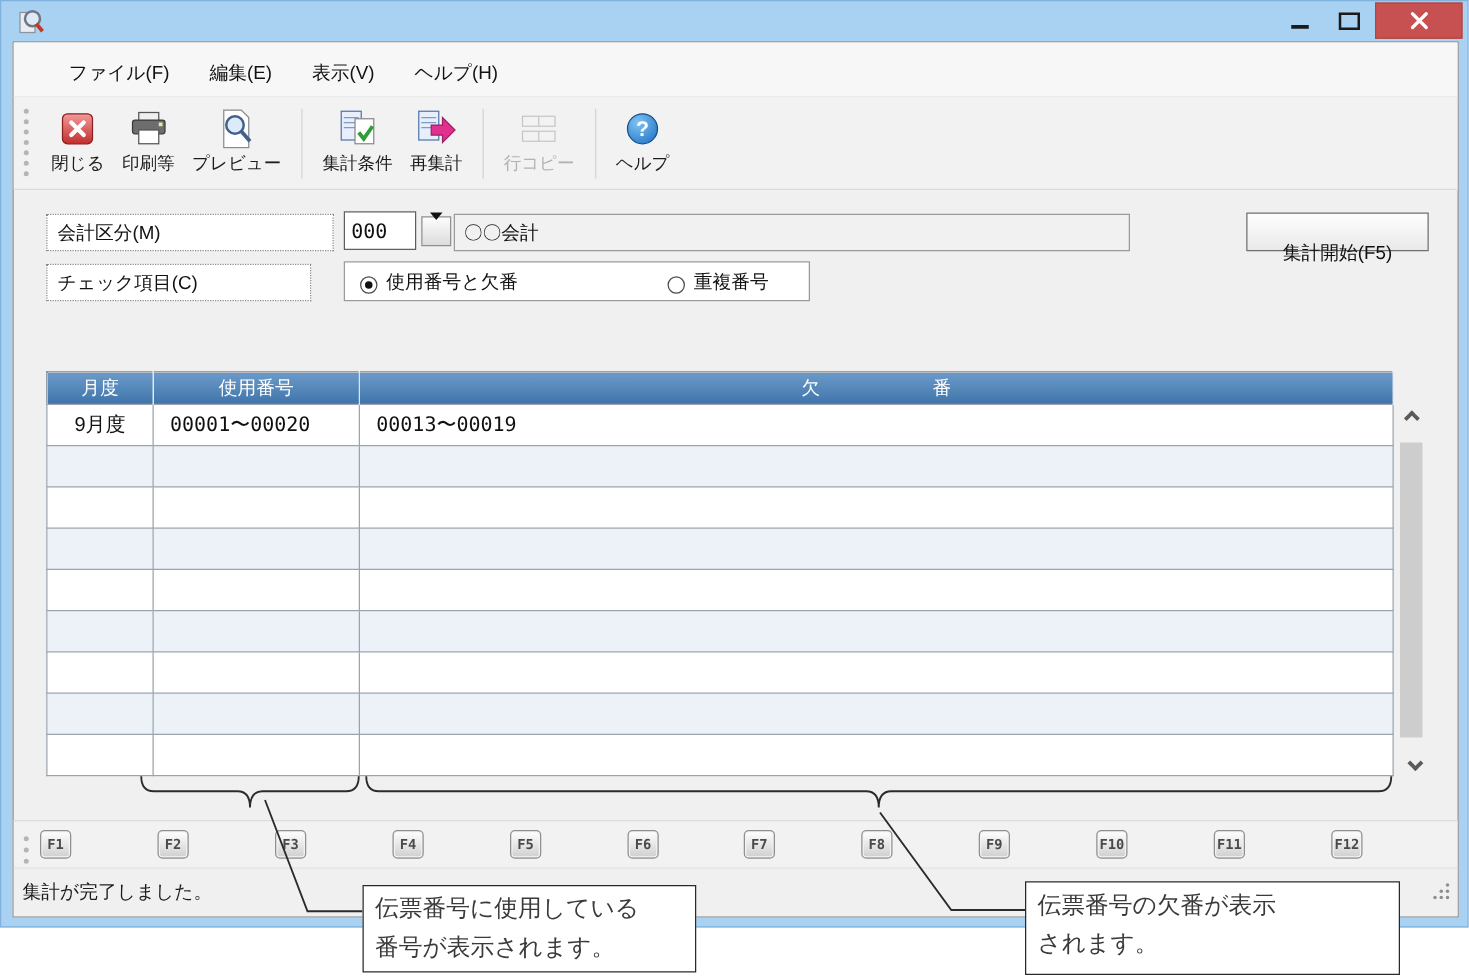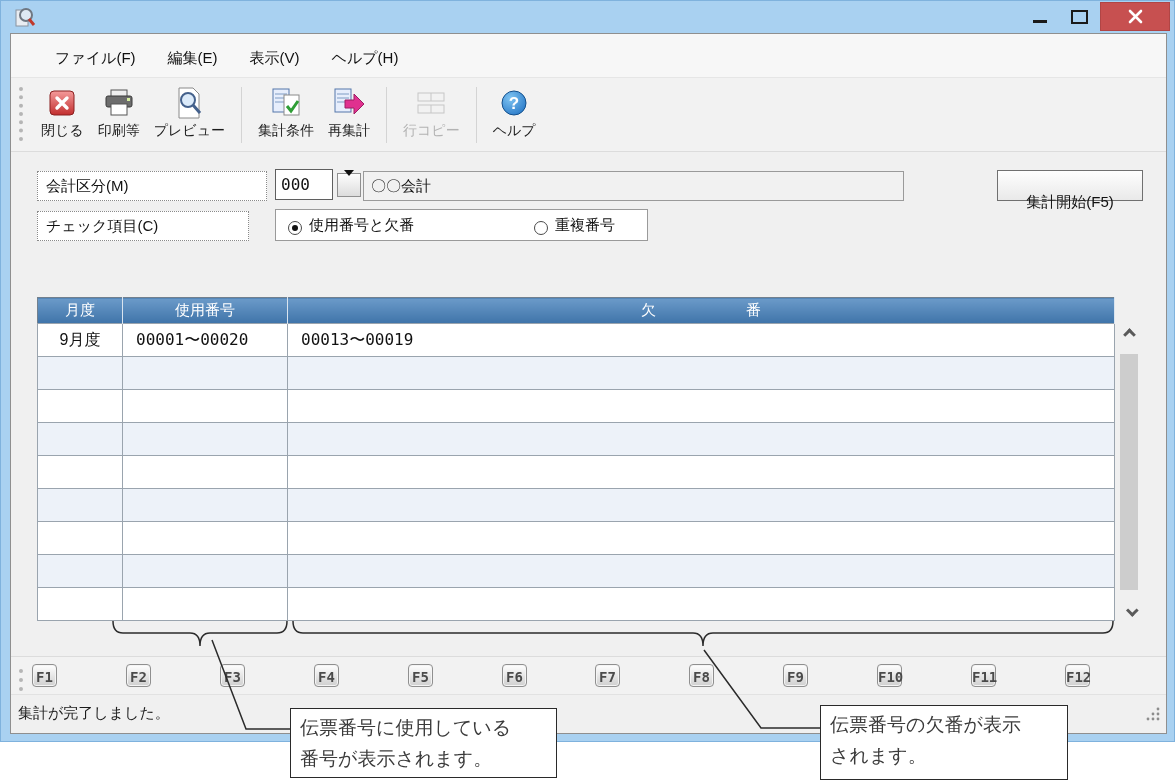--- a/index.html
+++ b/index.html
@@ -99,35 +99,35 @@
   .sb-down .chev { transform:rotate(-45deg) translate(2px,2px); }
   .sb-thumb { position:absolute; left:3px; top:29px; width:18px; height:236px; background:#cdcdcd; }
 
   
   .fkeybar { position:absolute; left:0; top:622px; width:100%; height:38px;
              background:#f2f2f2; border-top:1px solid #dcdcdc; }
   .fkeybar .grip { position:absolute; left:8px; top:8px; height:22px; }
   .fkey { position:absolute; top:7px; width:25px; height:23px; border:1px solid #8f8f8f;
           border-radius:4px; background:linear-gradient(#ffffff,#cfcfcf);
           box-shadow:inset 0 0 0 1px #f4f4f4; color:#4a4a4a; font-weight:bold;
-          font-size:14px; text-align:center; padding-top:4px;
+          font-size:11px; text-align:center; padding-top:4px;
           font-family:"DejaVu Sans Mono", monospace; }
   .statusbar { position:absolute; left:0; top:660px; width:100%; height:39px;
                background:#f0f0f0; border-top:1px solid #e2e2e2; }
   .status-msg { position:absolute; left:7px; top:9px; font-size:15px; color:#1b1b1b; }
   .size-grip { position:absolute; right:6px; bottom:8px; }
 
   
   .overlay { position:absolute; left:0; top:0; width:1175px; height:783px;
              pointer-events:none; z-index:40; }
   .callout { position:absolute; background:#fff; border:1px solid #2a2a2a;
              font-size:19px; line-height:31px; color:#3a3a3a; padding:3px 9px;
              z-index:50; }
   .callout1 { left:290px; top:708px; width:267px; height:70px; }
-  .callout2 { left:820px; top:705px; width:248px; height:75px; }
+  .callout2 { left:820px; top:705px; width:300px; height:75px; }
 </style>
 </head>
 <body>
 
 <div class="window">
   <div class="titlebar">
     <span class="app-icon">
       <svg width="22" height="22" viewBox="0 0 22 22">
         <rect x="2" y="4" width="12" height="16" fill="#e9edf2" stroke="#8a93a0"></rect>
         <circle cx="12" cy="9" r="6" fill="#dfe9f4" stroke="#6f7782" stroke-width="2"></circle>

